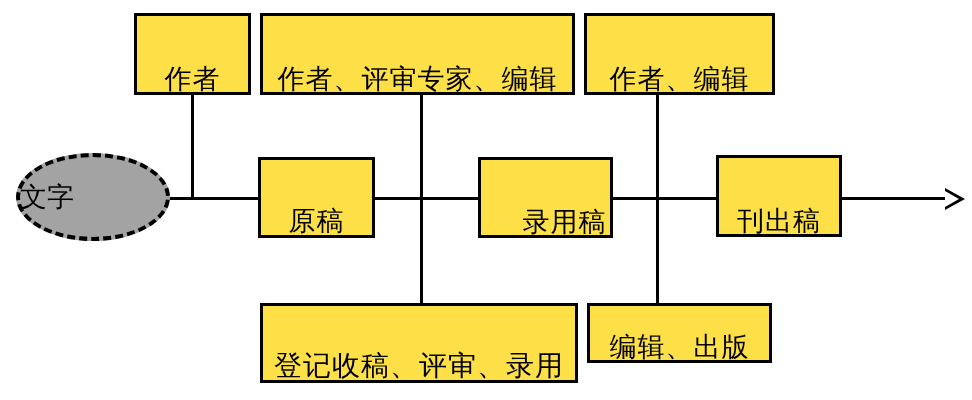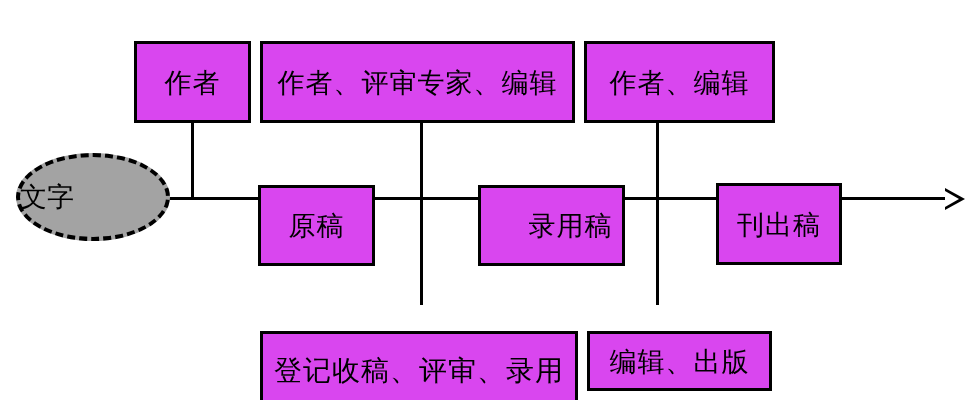--- a/index.html
+++ b/index.html
@@ -12,29 +12,28 @@
     width: 972px;
     height: 400px;
     background: #ffffff;
     overflow: hidden;
     font-family: "DejaVu Serif", "Liberation Serif", serif;
   }
   .node-box {
     position: absolute;
     box-sizing: border-box;
     border: 3px solid #000000;
-    background: #d946ef;
+    background: #fde047;
     display: flex;
-    align-items: center;
+    align-items: flex-end;
     justify-content: center;
     color: #000000;
     line-height: 1;
     white-space: nowrap;
     z-index: 3;
-    margin-top: 28px;
   }
   .node-box > .node-label {
     display: block;
     letter-spacing: 1px;
   }
   .ellipse-node {
     position: absolute;
     box-sizing: border-box;
     border: 4px dashed #000000;
     border-radius: 50%;
@@ -102,25 +101,25 @@
   </div>
 
   <div class="node-box" style="left:260px; top:13px; width:315px; height:82px; font-size:27px;">
     <span class="node-label">作者、评审专家、编辑</span>
   </div>
 
   <div class="node-box" style="left:584px; top:13px; width:191px; height:82px; font-size:27px;">
     <span class="node-label">作者、编辑</span>
   </div>
 
-  <div class="node-box" style="left:258px; top:157px; width:117px; height:81px; font-size:27px;">
+  <div class="node-box" style="left:258px; top:157px; width:117px; height:81px; font-size:27px;font-family:Liberation Serif, serif;">
     <span class="node-label">原稿</span>
   </div>
 
-  <div class="node-box" style="left:478px; top:157px; width:147px; height:81px; font-size:27px;padding-left:38px;">
+  <div class="node-box" style="left:478px; top:157px; width:135px; height:81px; font-size:27px;padding-left:38px;">
     <span class="node-label">录用稿</span>
   </div>
 
   <div class="node-box" style="left:716px; top:155px; width:126px; height:82px; font-size:27px;">
     <span class="node-label">刊出稿</span>
   </div>
 
   <div class="node-box" style="left:260px; top:303px; width:318px; height:80px; font-size:28px;">
     <span class="node-label">登记收稿、评审、录用</span>
   </div>

